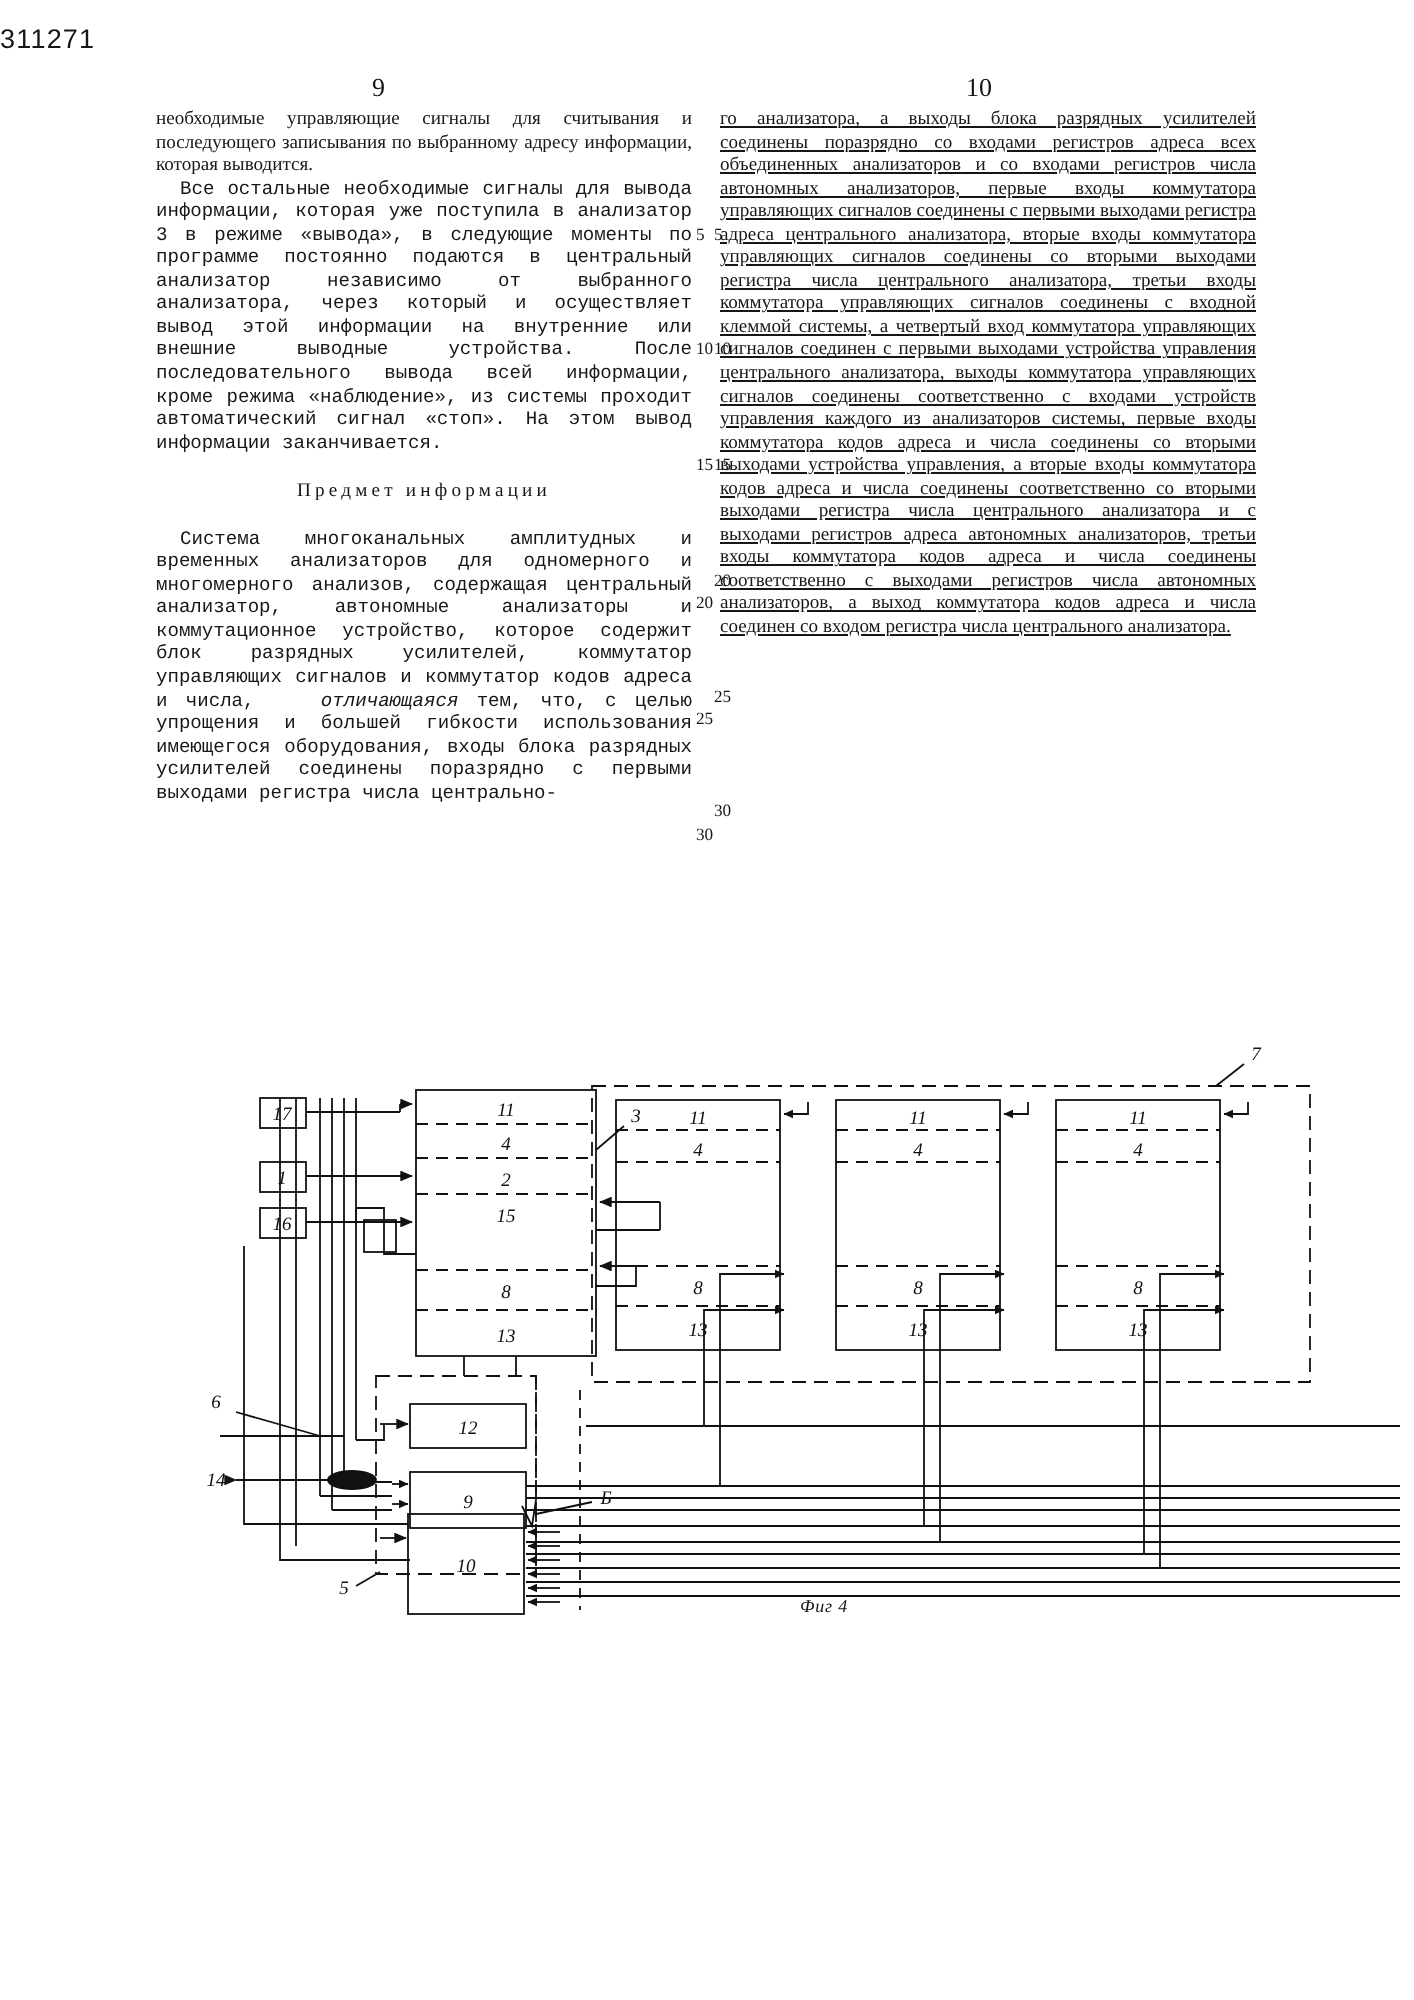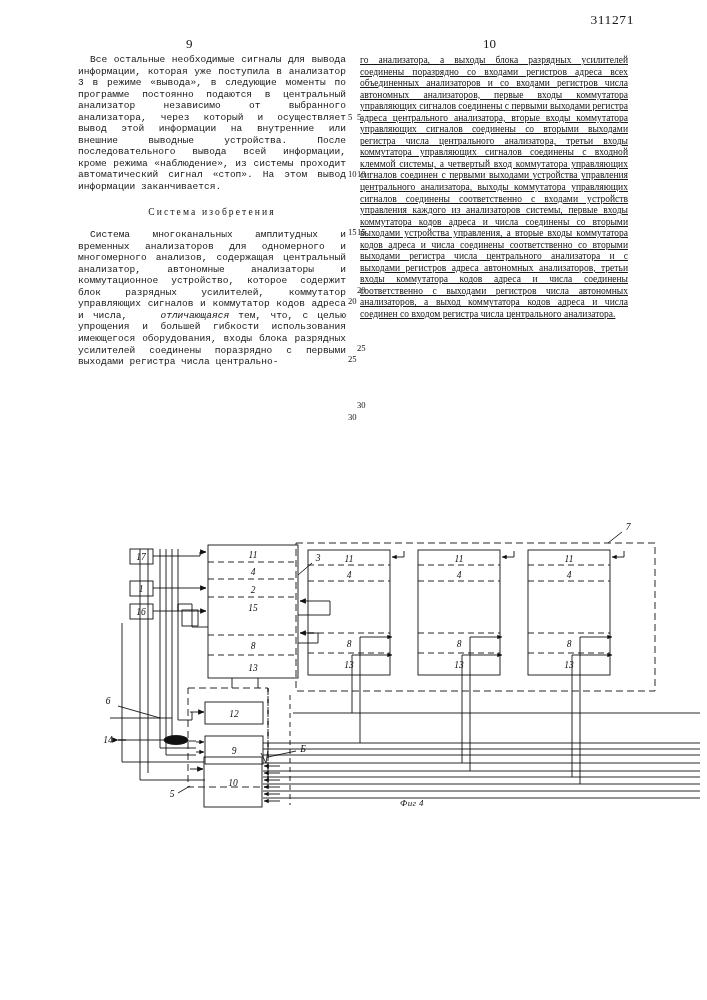--- a/index.html
+++ b/index.html
@@ -5,22 +5,22 @@
   html,body{margin:0;padding:0;background:#ffffff;}
   body{
     width:707px;height:1000px;position:relative;overflow:hidden;
     font-family:"Liberation Serif","DejaVu Serif",serif;
     color:#161616;
   }
   .page{position:absolute;inset:0;}
 
   
   #patent-number{
-    position:absolute;top:12px;left:0;width:634px;text-align:right;
-    font-size:13.5px;letter-spacing:.6px;font-family:Liberation Serif, serif;
+    position:absolute;top:12px;left:0;width:634px;text-align:left;
+    font-size:13.5px;letter-spacing:.6px;font-family:Liberation Sans, sans-serif;
   }
 
   
   #col-left-number{position:absolute;top:36px;left:186px;font-size:13px;}
   #col-right-number{position:absolute;top:36px;left:483px;font-size:13px;}
 
   
   .col{
     position:absolute;top:54px;width:268px;
     font-size:9.55px;line-height:11.55px;
@@ -55,22 +55,23 @@
 <body>
 
 <div class="page">
 
   <div id="patent-number">311271</div>
 
   <div id="col-left-number">9</div>
   <div id="col-right-number">10</div>
 
   <div class="col" id="col-left">
+    <p>необходимые управляющие сигналы для считывания и последующего записывания по выбранному адресу информации, которая выводится.</p>
     <p class="indent">Все остальные необходимые сигналы для вывода информации, которая уже поступила в анализатор 3 в режиме «вывода», в следующие моменты по программе постоянно подаются в центральный анализатор независимо от выбранного анализатора, через который и осуществляет вывод этой информации на внутренние или внешние выводные устройства. После последовательного вывода всей информации, кроме режима «наблюдение», из системы проходит автоматический сигнал «стоп». На этом вывод информации заканчивается.</p>
-    <p class="center-head">Система изобретения</p>
+    <p class="center-head">Предмет информации</p>
     <p class="indent"><span>Система многоканальных амплитудных и временных анализаторов для одномерного и многомерного анализов, содержащая центральный анализатор, автономные анализаторы и коммутационное устройство, которое содержит блок разрядных усилителей, коммутатор управляющих сигналов и коммутатор кодов адреса и числа, </span><span class="ital">отличающаяся</span><span> тем, что, с целью упрощения и большей гибкости использования имеющегося оборудования, входы блока разрядных усилителей соединены поразрядно с первыми выходами регистра числа центрально-</span></p>
   </div>
 
   <div class="linenums" id="ln-left">
     <span style="top:58px">5</span>
     <span style="top:115px">10</span>
     <span style="top:173px">15</span>
     <span style="top:242px">20</span>
     <span style="top:300px">25</span>
     <span style="top:358px">30</span>

